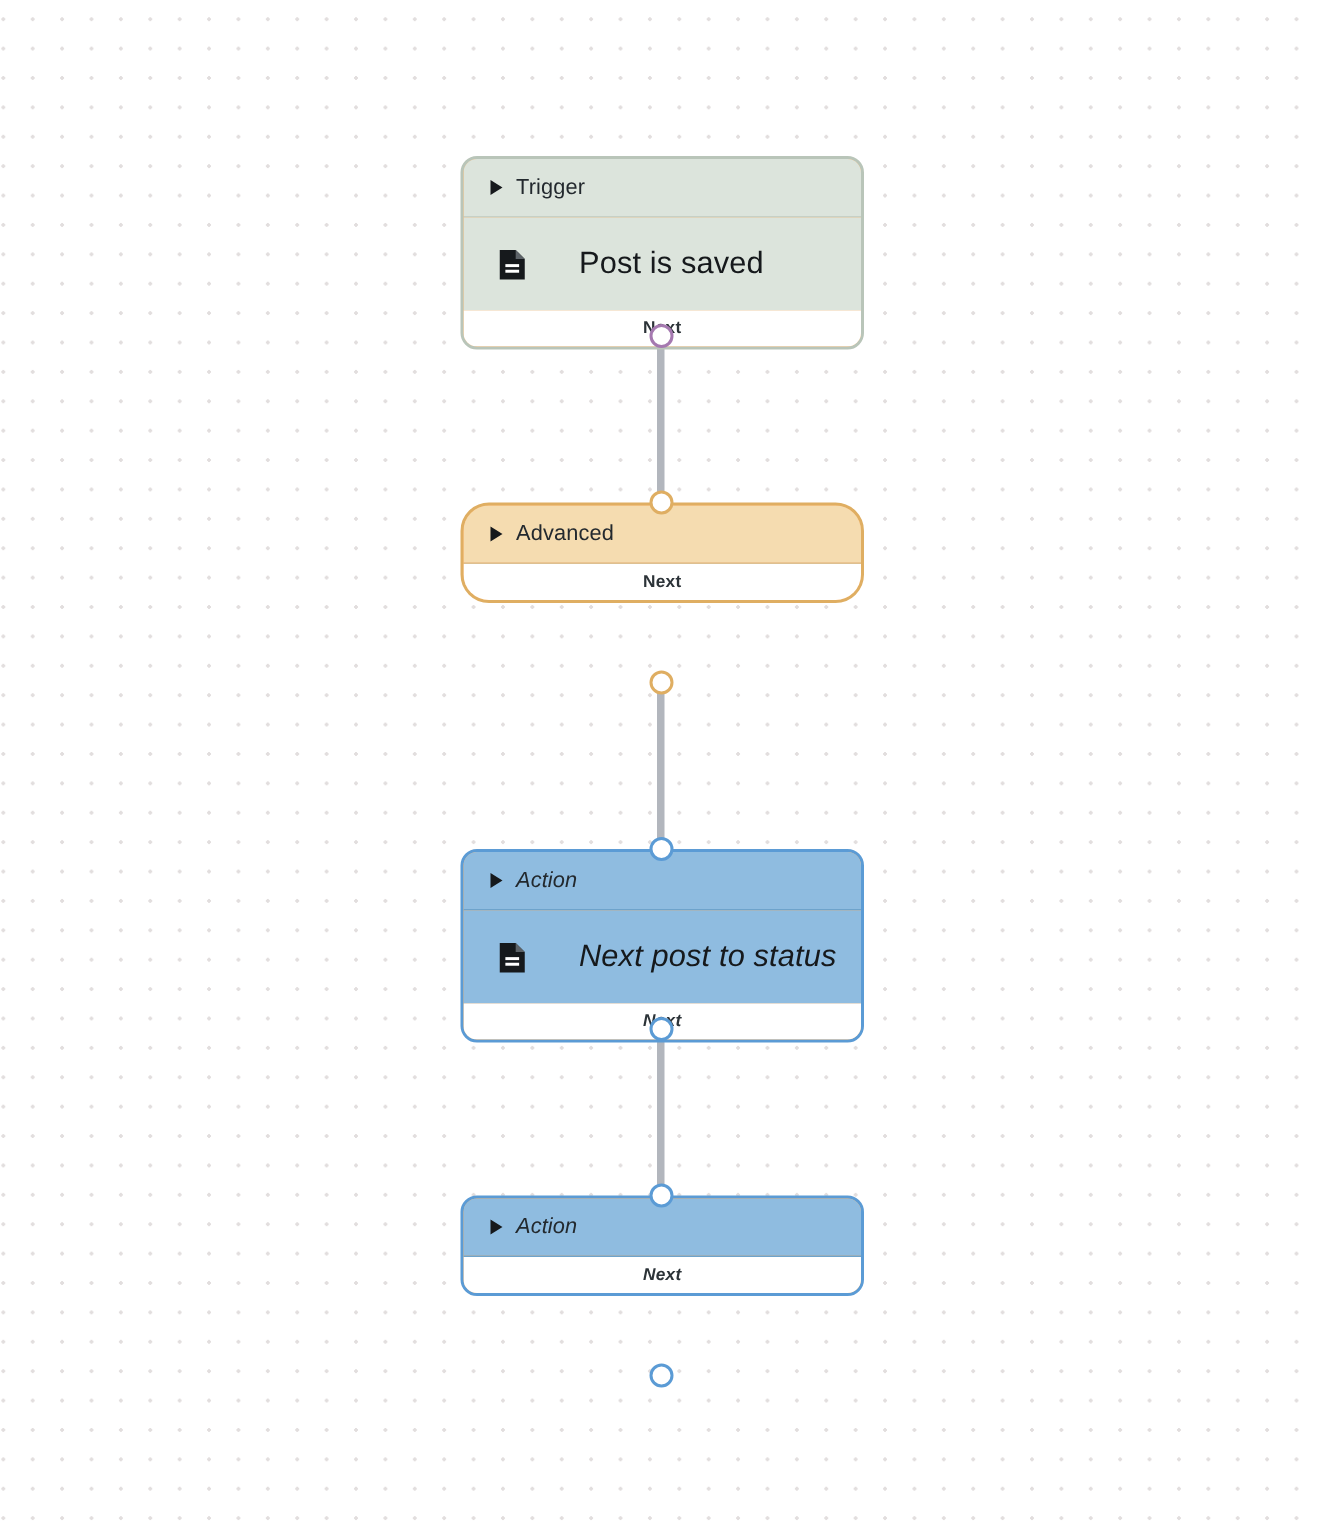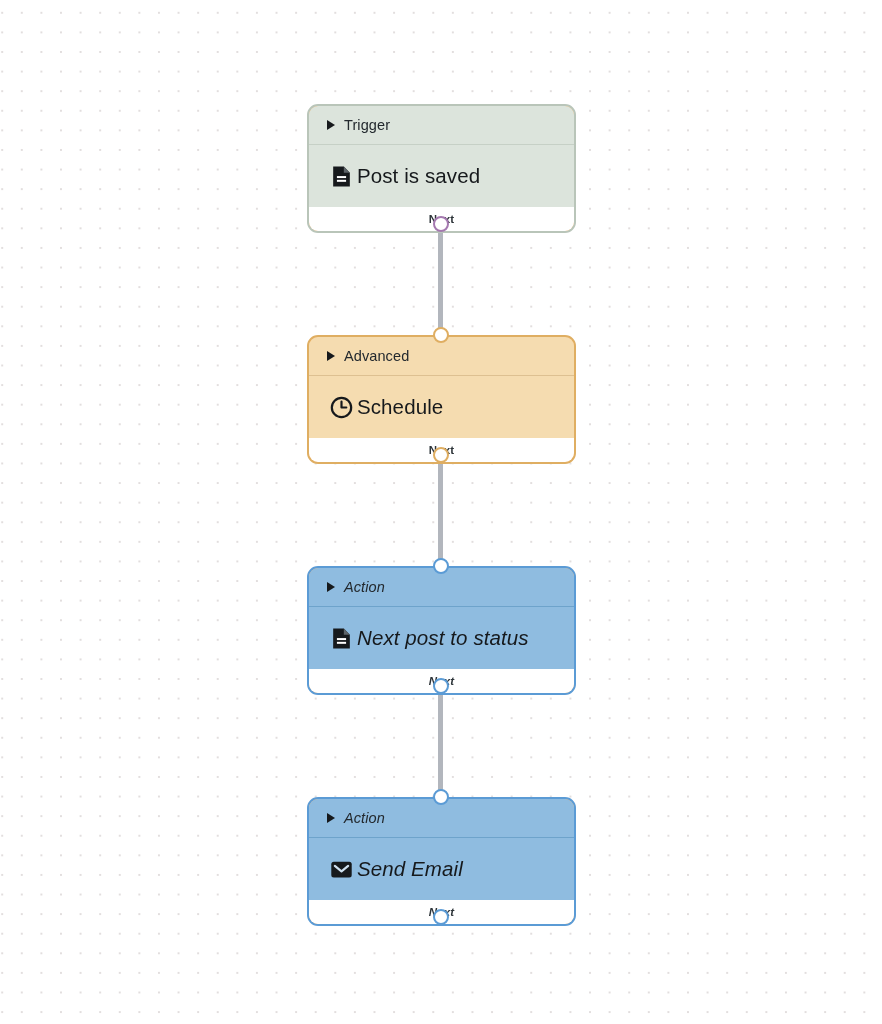--- a/index.html
+++ b/index.html
@@ -60,21 +60,21 @@
   .node-divider {
     height: 1px;
     width: 100%;
   }
 
   .node-body {
     height: 62px;
     display: flex;
     align-items: center;
     padding-left: 20px;
-    gap: 3px;
+    gap: 32px;
   }
 
   .node-title {
     font-size: 20.5px;
     color: #16191c;
     letter-spacing: 0.1px;
     white-space: nowrap;
   }
 
   .node-icon {
@@ -95,21 +95,21 @@
     font-weight: 600;
     letter-spacing: 0.2px;
   }
 
   
   .node.trigger  { border-color: #b9c5b9; }
   .node.trigger  .node-header,
   .node.trigger  .node-body { background: #dce4dc; }
   .node.trigger  .node-divider { background: #c6d0c6; }
 
-  .node.advanced { border-color: #dfae62; }
+  .node.advanced { border-color: #dfae62; border-radius: 19px; }
   .node.advanced .node-header,
   .node.advanced .node-body { background: #f5dcb0; }
   .node.advanced .node-divider { background: #ddc091; }
 
   .node.action   { border-color: #5b9bd5; font-style: italic; }
   .node.action   .node-header,
   .node.action   .node-body { background: #8fbce0; }
   .node.action   .node-divider { background: #6ea3cb; }
 
   
@@ -163,27 +163,20 @@
     <div class="node-footer">Next</div>
   </div>
   <div class="port purple" style="top:216px;"></div>
 
   <div class="node advanced" style="top:335px;">
     <div class="node-header">
       <span class="tri-icon"></span>
       <span>Advanced</span>
     </div>
     <div class="node-divider"></div>
-    <div class="node-body">
-      <svg class="node-icon" viewBox="0 0 24 24">
-        <circle cx="12" cy="12" r="9.3" fill="none" stroke="#16191c" stroke-width="2.1"></circle>
-        <path d="M12 6.4V12h4.6" fill="none" stroke="#16191c" stroke-width="2.1" stroke-linecap="round" stroke-linejoin="round"></path>
-      </svg>
-      <span class="node-title">Schedule</span>
-    </div>
     <div class="node-footer">Next</div>
   </div>
   <div class="port tan" style="top:327px;"></div>
   <div class="port tan" style="top:447px;"></div>
 
   <div class="node action" style="top:566px;">
     <div class="node-header">
       <span class="tri-icon"></span>
       <span>Action</span>
     </div>
@@ -201,25 +194,18 @@
   </div>
   <div class="port blue" style="top:558px;"></div>
   <div class="port blue" style="top:678px;"></div>
 
   <div class="node action" style="top:797px;">
     <div class="node-header">
       <span class="tri-icon"></span>
       <span>Action</span>
     </div>
     <div class="node-divider"></div>
-    <div class="node-body">
-      <svg class="node-icon" viewBox="0 0 24 24">
-        <rect x="2.2" y="4.6" width="19.6" height="15" rx="2.4" fill="#16191c"></rect>
-        <path d="M5.6 8.6 12 13.8l6.4-5.2" fill="none" stroke="#cfe0ef" stroke-width="2.1" stroke-linecap="round" stroke-linejoin="round"></path>
-      </svg>
-      <span class="node-title">Send Email</span>
-    </div>
     <div class="node-footer">Next</div>
   </div>
   <div class="port blue" style="top:789px;"></div>
   <div class="port blue" style="top:909px;"></div>
 
 </div>
 
 </body></html>

